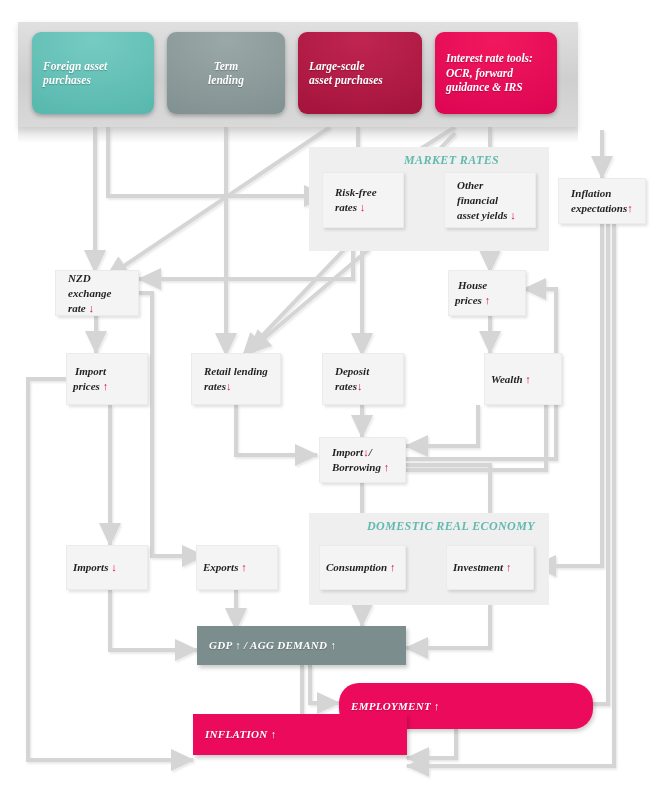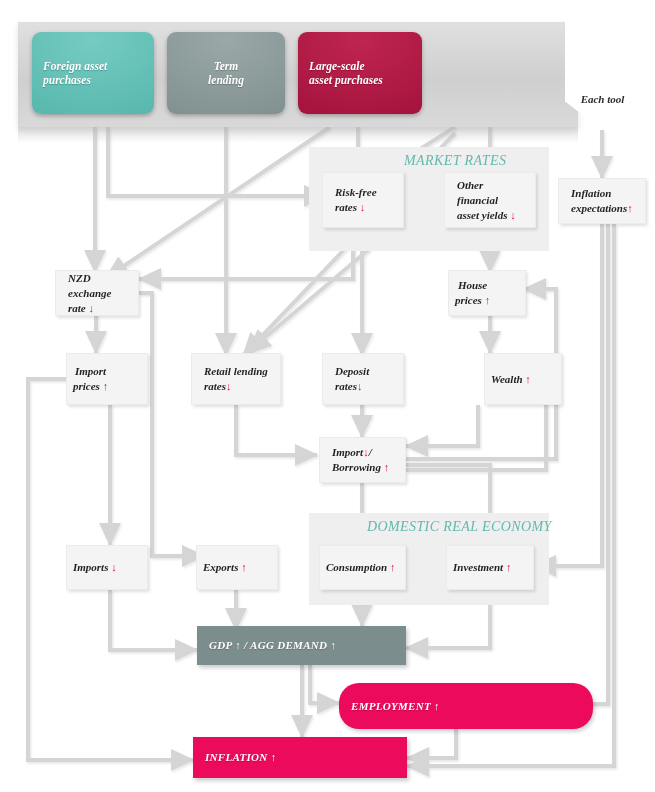--- a/index.html
+++ b/index.html
@@ -44,22 +44,22 @@
   .banner span{
     font-style:italic;font-weight:bold;font-size:11px;color:#2b2b2b;
     padding-bottom:25px;white-space:nowrap;
   }
 
   
   .group{
     position:absolute;background:#efefef;
   }
   .group-label{
-    position:absolute;font-style:italic;font-weight:normal;
-    font-size:14px;letter-spacing:.4px;color:#63b9ae;white-space:nowrap;
+    position:absolute;font-style:italic;font-weight:bold;
+    font-size:12px;letter-spacing:.4px;color:#63b9ae;white-space:nowrap;
   }
 
   
   .node{
     position:absolute;box-sizing:border-box;
     background:#f4f4f4;border:1px solid #ebebeb;
     box-shadow:1.5px 2px 3px rgba(0,0,0,.13);
     display:flex;align-items:center;
     font-style:italic;font-weight:bold;font-size:11px;line-height:15px;
     color:#231f20;padding:0 12px;
@@ -185,24 +185,28 @@
       <span class="txt">Term</span>
       <span class="txt">lending</span>
     </span>
   </div>
   <div class="tool" id="tool2">
     <span>
       <span class="txt">Large-scale</span>
       <span class="txt">asset purchases</span>
     </span>
   </div>
-
-  <div class="banner">
-    <span>Each tool</span>
-  </div>
+  <div class="tool" id="tool3">
+    <span>
+      <span class="txt">Interest rate tools:</span>
+      <span class="txt">OCR, forward</span>
+      <span class="txt">guidance &amp; IRS</span>
+    </span>
+  </div>
+
 
   <div class="group" style="left:309px;top:147px;width:240px;height:104px;"></div>
   <div class="group-label" style="left:404px;top:153px;">MARKET RATES</div>
 
   <div class="group" style="left:309px;top:513px;width:240px;height:92px;"></div>
   <div class="group-label" style="left:367px;top:519px;">DOMESTIC REAL ECONOMY</div>
 
   <div class="node" id="n-rfr" style="left:322px;top:172px;width:82px;height:56px;">
     <span>
       <span class="txt">Risk-free</span>
@@ -287,17 +291,17 @@
   </div>
 
   <div class="node solid" id="n-gdp" style="left:197px;top:626px;width:209px;height:39px;">
     <span class="txt"><span>GDP</span> <span class="arr">↑</span> <span>/</span> <span>AGG DEMAND</span> <span class="arr">↑</span></span>
   </div>
 
   <div class="node solid" id="n-emp" style="left:339px;top:683px;width:254px;height:46px;border-radius:20px;">
     <span class="txt"><span>EMPLOYMENT</span> <span class="arr">↑</span></span>
   </div>
 
-  <div class="node solid" id="n-inf" style="left:193px;top:737px;width:214px;height:41px;">
+  <div class="node solid" id="n-inf" style="left:193px;top:714px;width:214px;height:41px;">
     <span class="txt"><span>INFLATION</span> <span class="arr">↑</span></span>
   </div>
 
 </div>
 
 </body></html>

